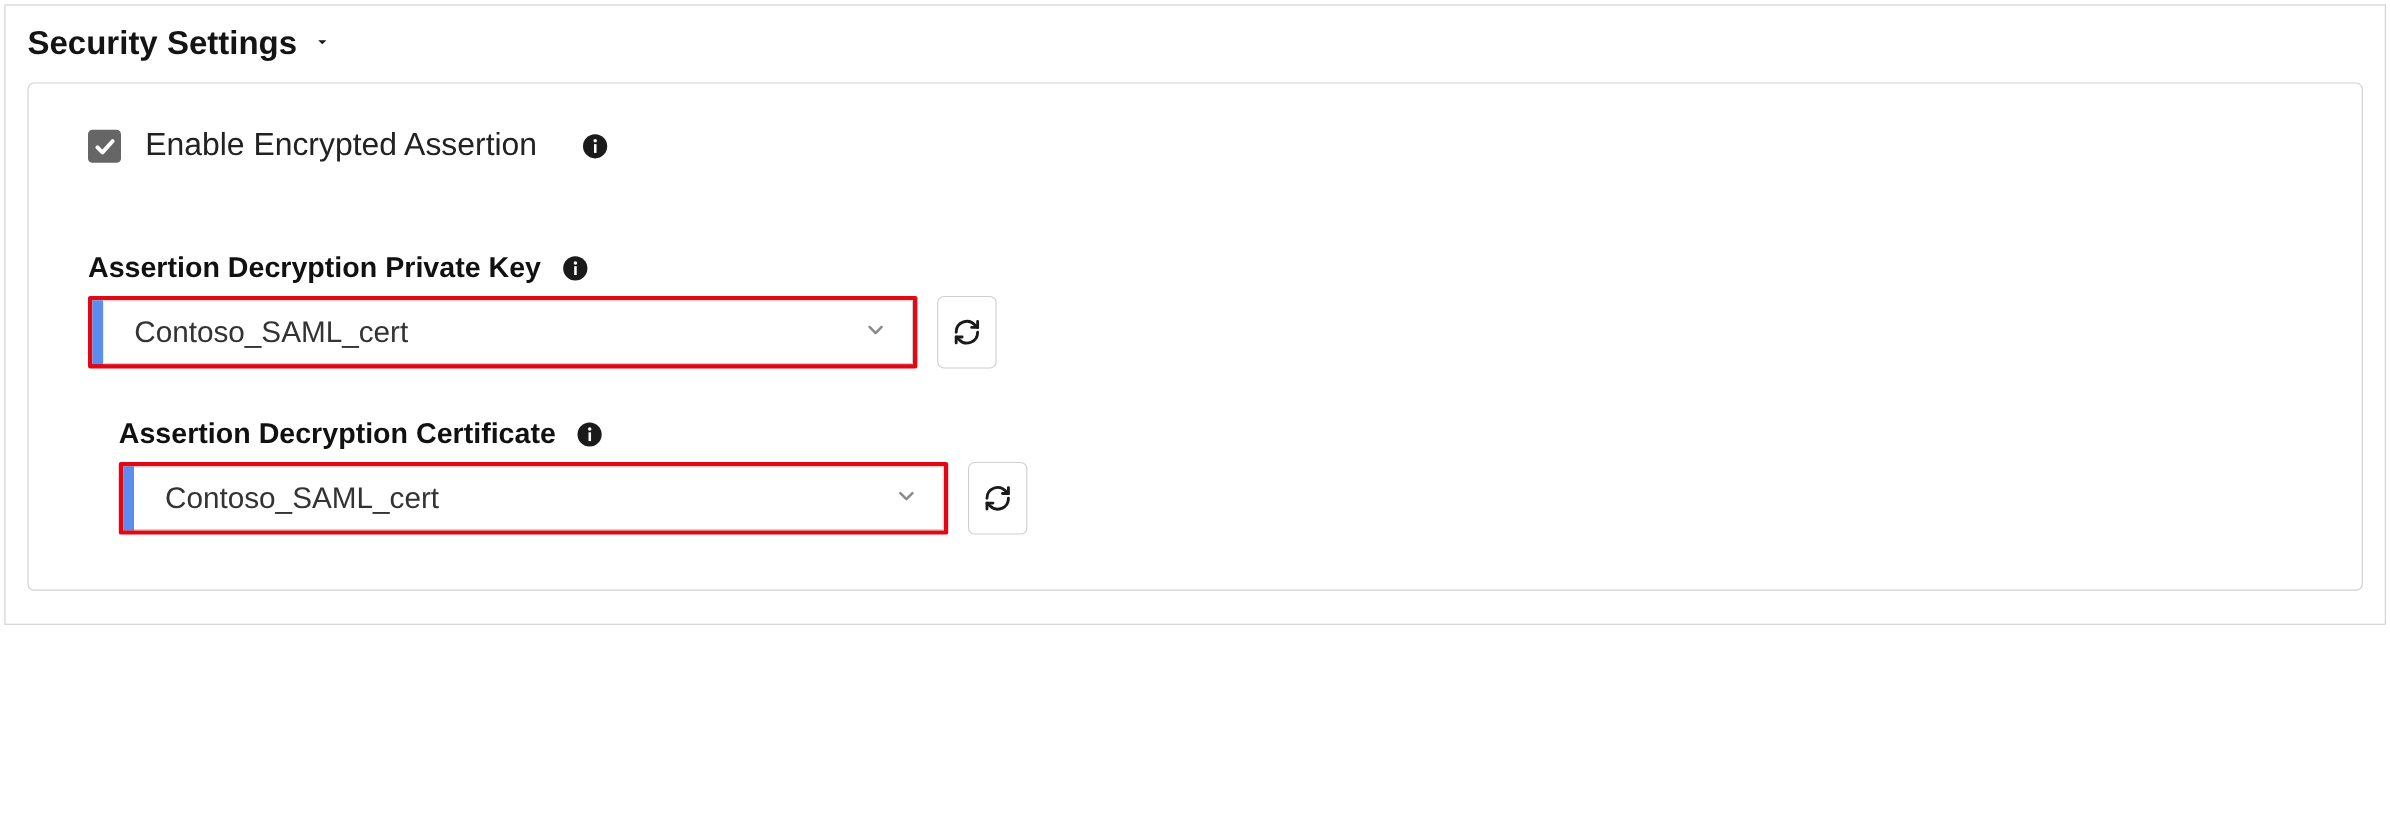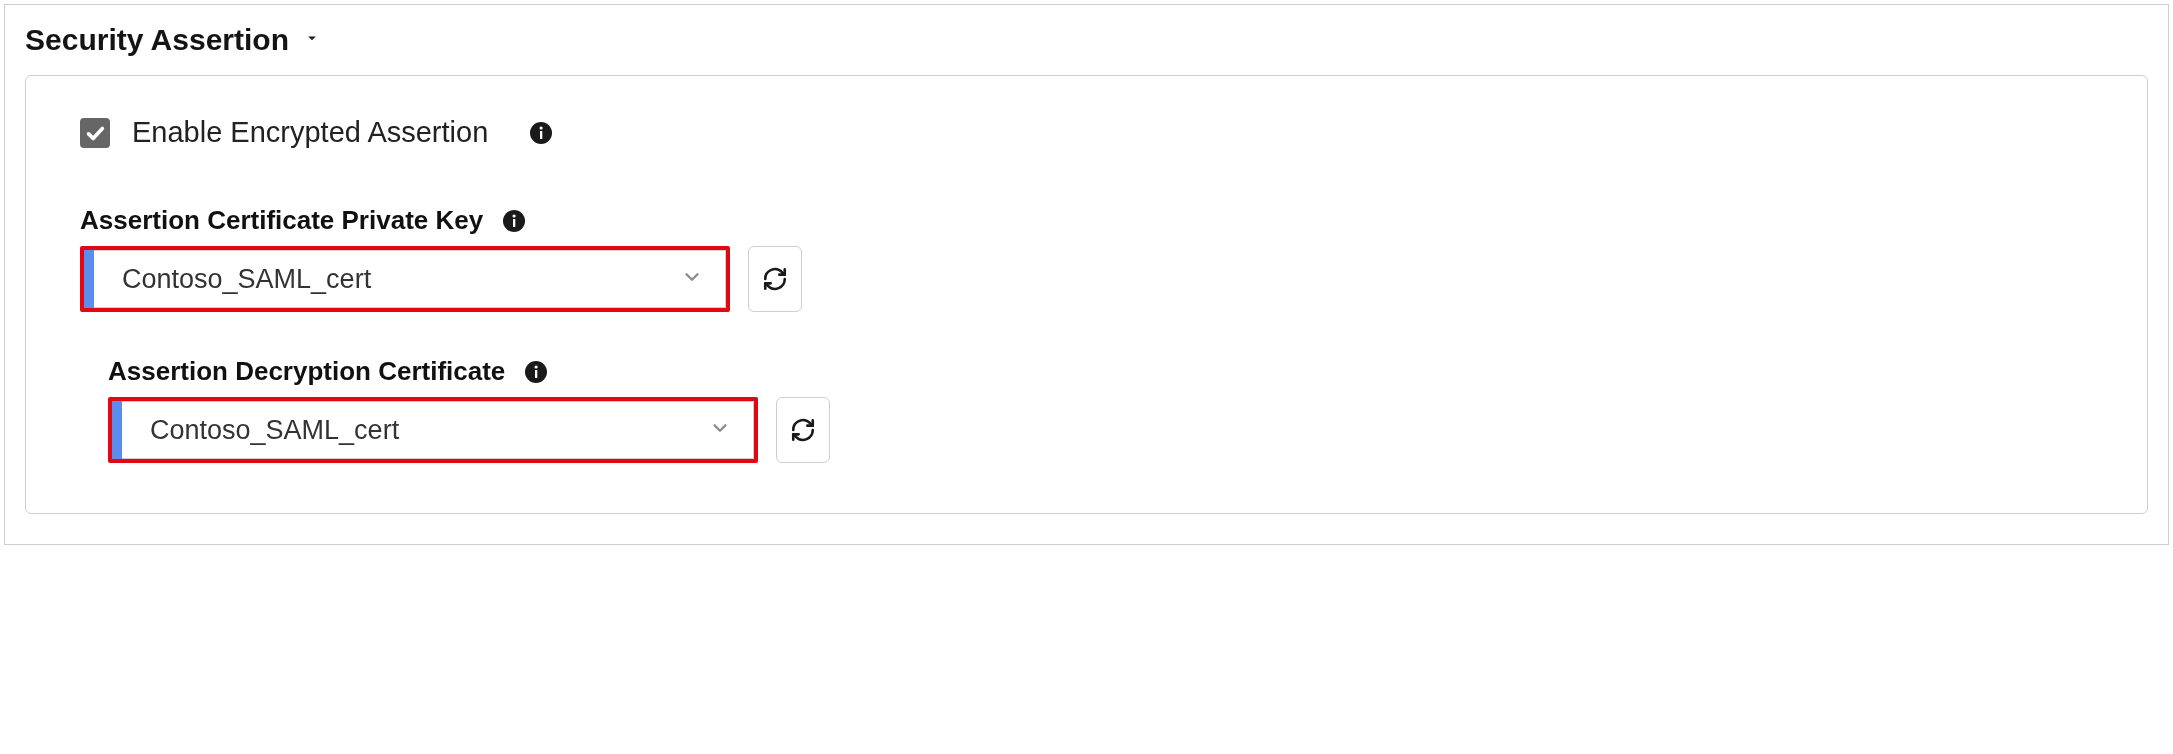--- a/index.html
+++ b/index.html
@@ -31,21 +31,21 @@
   .panel {
     border: 1px solid #cfcfcf;
     border-radius: 6px;
     padding: 40px 54px 50px 54px;
   }
 
   .checkbox-row {
     display: flex;
     align-items: center;
     gap: 22px;
-    margin-bottom: 56px;
+    margin-bottom: 79px;
   }
   .checkbox {
     width: 30px;
     height: 30px;
     background: #666;
     border-radius: 4px;
     display: flex;
     align-items: center;
     justify-content: center;
     flex-shrink: 0;
@@ -82,21 +82,21 @@
 
   .field-control-row {
     display: flex;
     align-items: stretch;
     gap: 18px;
   }
   .select-wrap {
     position: relative;
     border: 4px solid #e30613;
     border-radius: 2px;
-    width: 650px;
+    width: 754px;
     height: 66px;
     display: flex;
     align-items: stretch;
   }
   .select-bluebar {
     width: 10px;
     background: #5b8def;
     flex-shrink: 0;
   }
   .select-inner {
@@ -127,21 +127,21 @@
     cursor: pointer;
   }
   .refresh-btn svg { width: 26px; height: 26px; }
 </style>
 </head>
 <body>
 
 <div class="outer">
 
   <div class="section-header">
-    <span class="section-title">Security Assertion</span>
+    <span class="section-title">Security Settings</span>
     <span class="caret-down-icon">
       <svg viewBox="0 0 24 24" fill="#1a1a1a">
           <path d="M7 10l5 5 5-5z"></path>
         </svg>
     </span>
   </div>
 
   <div class="panel">
 
     <div class="checkbox-row">
@@ -155,21 +155,21 @@
         <svg viewBox="0 0 24 24" fill="#1a1a1a">
             <circle cx="12" cy="12" r="11"></circle>
             <rect x="11" y="10" width="2.3" height="8" fill="#fff"></rect>
             <circle cx="12.1" cy="7" r="1.6" fill="#fff"></circle>
           </svg>
       </span>
     </div>
 
     <div class="field-group">
       <div class="field-label-row">
-        <span class="field-label">Assertion Certificate Private Key</span>
+        <span class="field-label">Assertion Decryption Private Key</span>
         <span class="info-icon">
           <svg viewBox="0 0 24 24" fill="#1a1a1a">
               <circle cx="12" cy="12" r="11"></circle>
               <rect x="11" y="10" width="2.3" height="8" fill="#fff"></rect>
               <circle cx="12.1" cy="7" r="1.6" fill="#fff"></circle>
             </svg>
         </span>
       </div>
       <div class="field-control-row">
         <div class="select-wrap">

